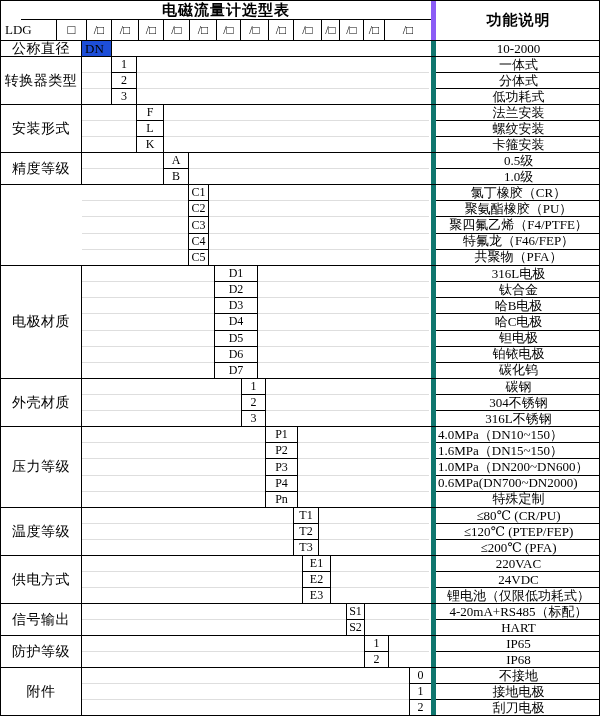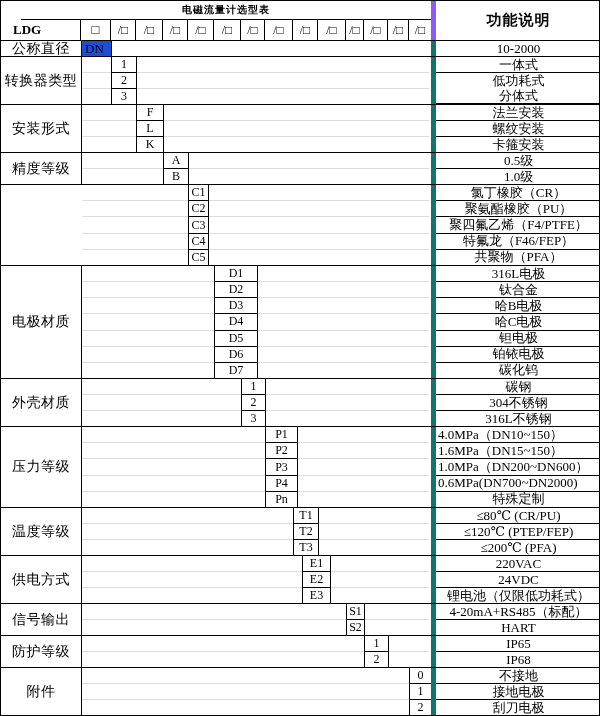--- a/index.html
+++ b/index.html
@@ -6,23 +6,23 @@
   html,body { background:#ffffff; }
   .sheet {
     position:relative; width:600px; height:716px;
     border:1px solid #000; background:#fff; color:#000;
     font-family:"Liberation Serif","DejaVu Serif",serif;
     overflow:hidden;
   }
   
   .top { position:relative; height:39px; }
   .top-left { position:absolute; left:0; top:0; width:430px; height:39px; }
-  .title-row { height:19px; border-bottom:1px solid #000; display:flex; align-items:center; justify-content:center; font-weight:bold; font-size:10px; letter-spacing:1px;margin-left:20px; }
+  .title-row { height:19px; border-bottom:1px solid #000; display:flex; align-items:center; justify-content:center; font-weight:bold; font-size:15px; letter-spacing:1px;margin-left:20px; }
   .ldg-row { height:20px; display:flex; }
-  .ldg-cell { width:80px; border-right:1px solid #000; display:flex; align-items:center; padding-left:12px; font-size:13px;font-weight:bold; }
+  .ldg-cell { width:56px; border-right:1px solid #000; display:flex; align-items:center; padding-left:4px; font-size:13px; }
   .base-cell { width:30px; border-right:1px solid #000; display:flex; align-items:center; justify-content:center; font-size:13px; }
   .slot { border-right:1px solid #000; display:flex; align-items:center; justify-content:center; font-size:12px; white-space:nowrap; overflow:hidden; }
   .slot.last { border-right:none; flex:1; }
   .func-header { position:absolute; left:430px; top:0; width:170px; height:39px; border-left:5px solid #8b5cf6; display:flex; align-items:center; justify-content:center; font-weight:bold; font-size:15px; letter-spacing:1px; }
   
   .group { position:relative; border-top:1px solid #000; }
   .cat { position:absolute; left:0; top:0; bottom:0; width:81px; border-right:1px solid #000; display:flex; align-items:center; justify-content:center; font-size:14px; letter-spacing:0.5px; }
   .grid { position:absolute; left:81px; right:170px; top:0; bottom:0; display:flex; flex-direction:column; }
   .grid > div { flex:1; border-bottom:1px solid #dedede; }
   .grid > div.last { border-bottom:none; }
@@ -79,22 +79,22 @@
         <div></div>
         <div class="last"></div>
       </div>
     <div class="codes" style="left:110px;width:26px">
       <div class="code">1</div>
       <div class="code">2</div>
       <div class="code last">3</div>
     </div>
     <div class="vals">
       <div class="val">一体式</div>
+      <div class="val">分体式</div>
       <div class="val last">低功耗式</div>
-      <div class="val">分体式</div>
     </div>
   </div>
 
   <div class="group" style="height:48px">
     <div class="cat">安装形式</div>
     <div class="grid">
         <div></div>
         <div></div>
         <div class="last"></div>
       </div>

